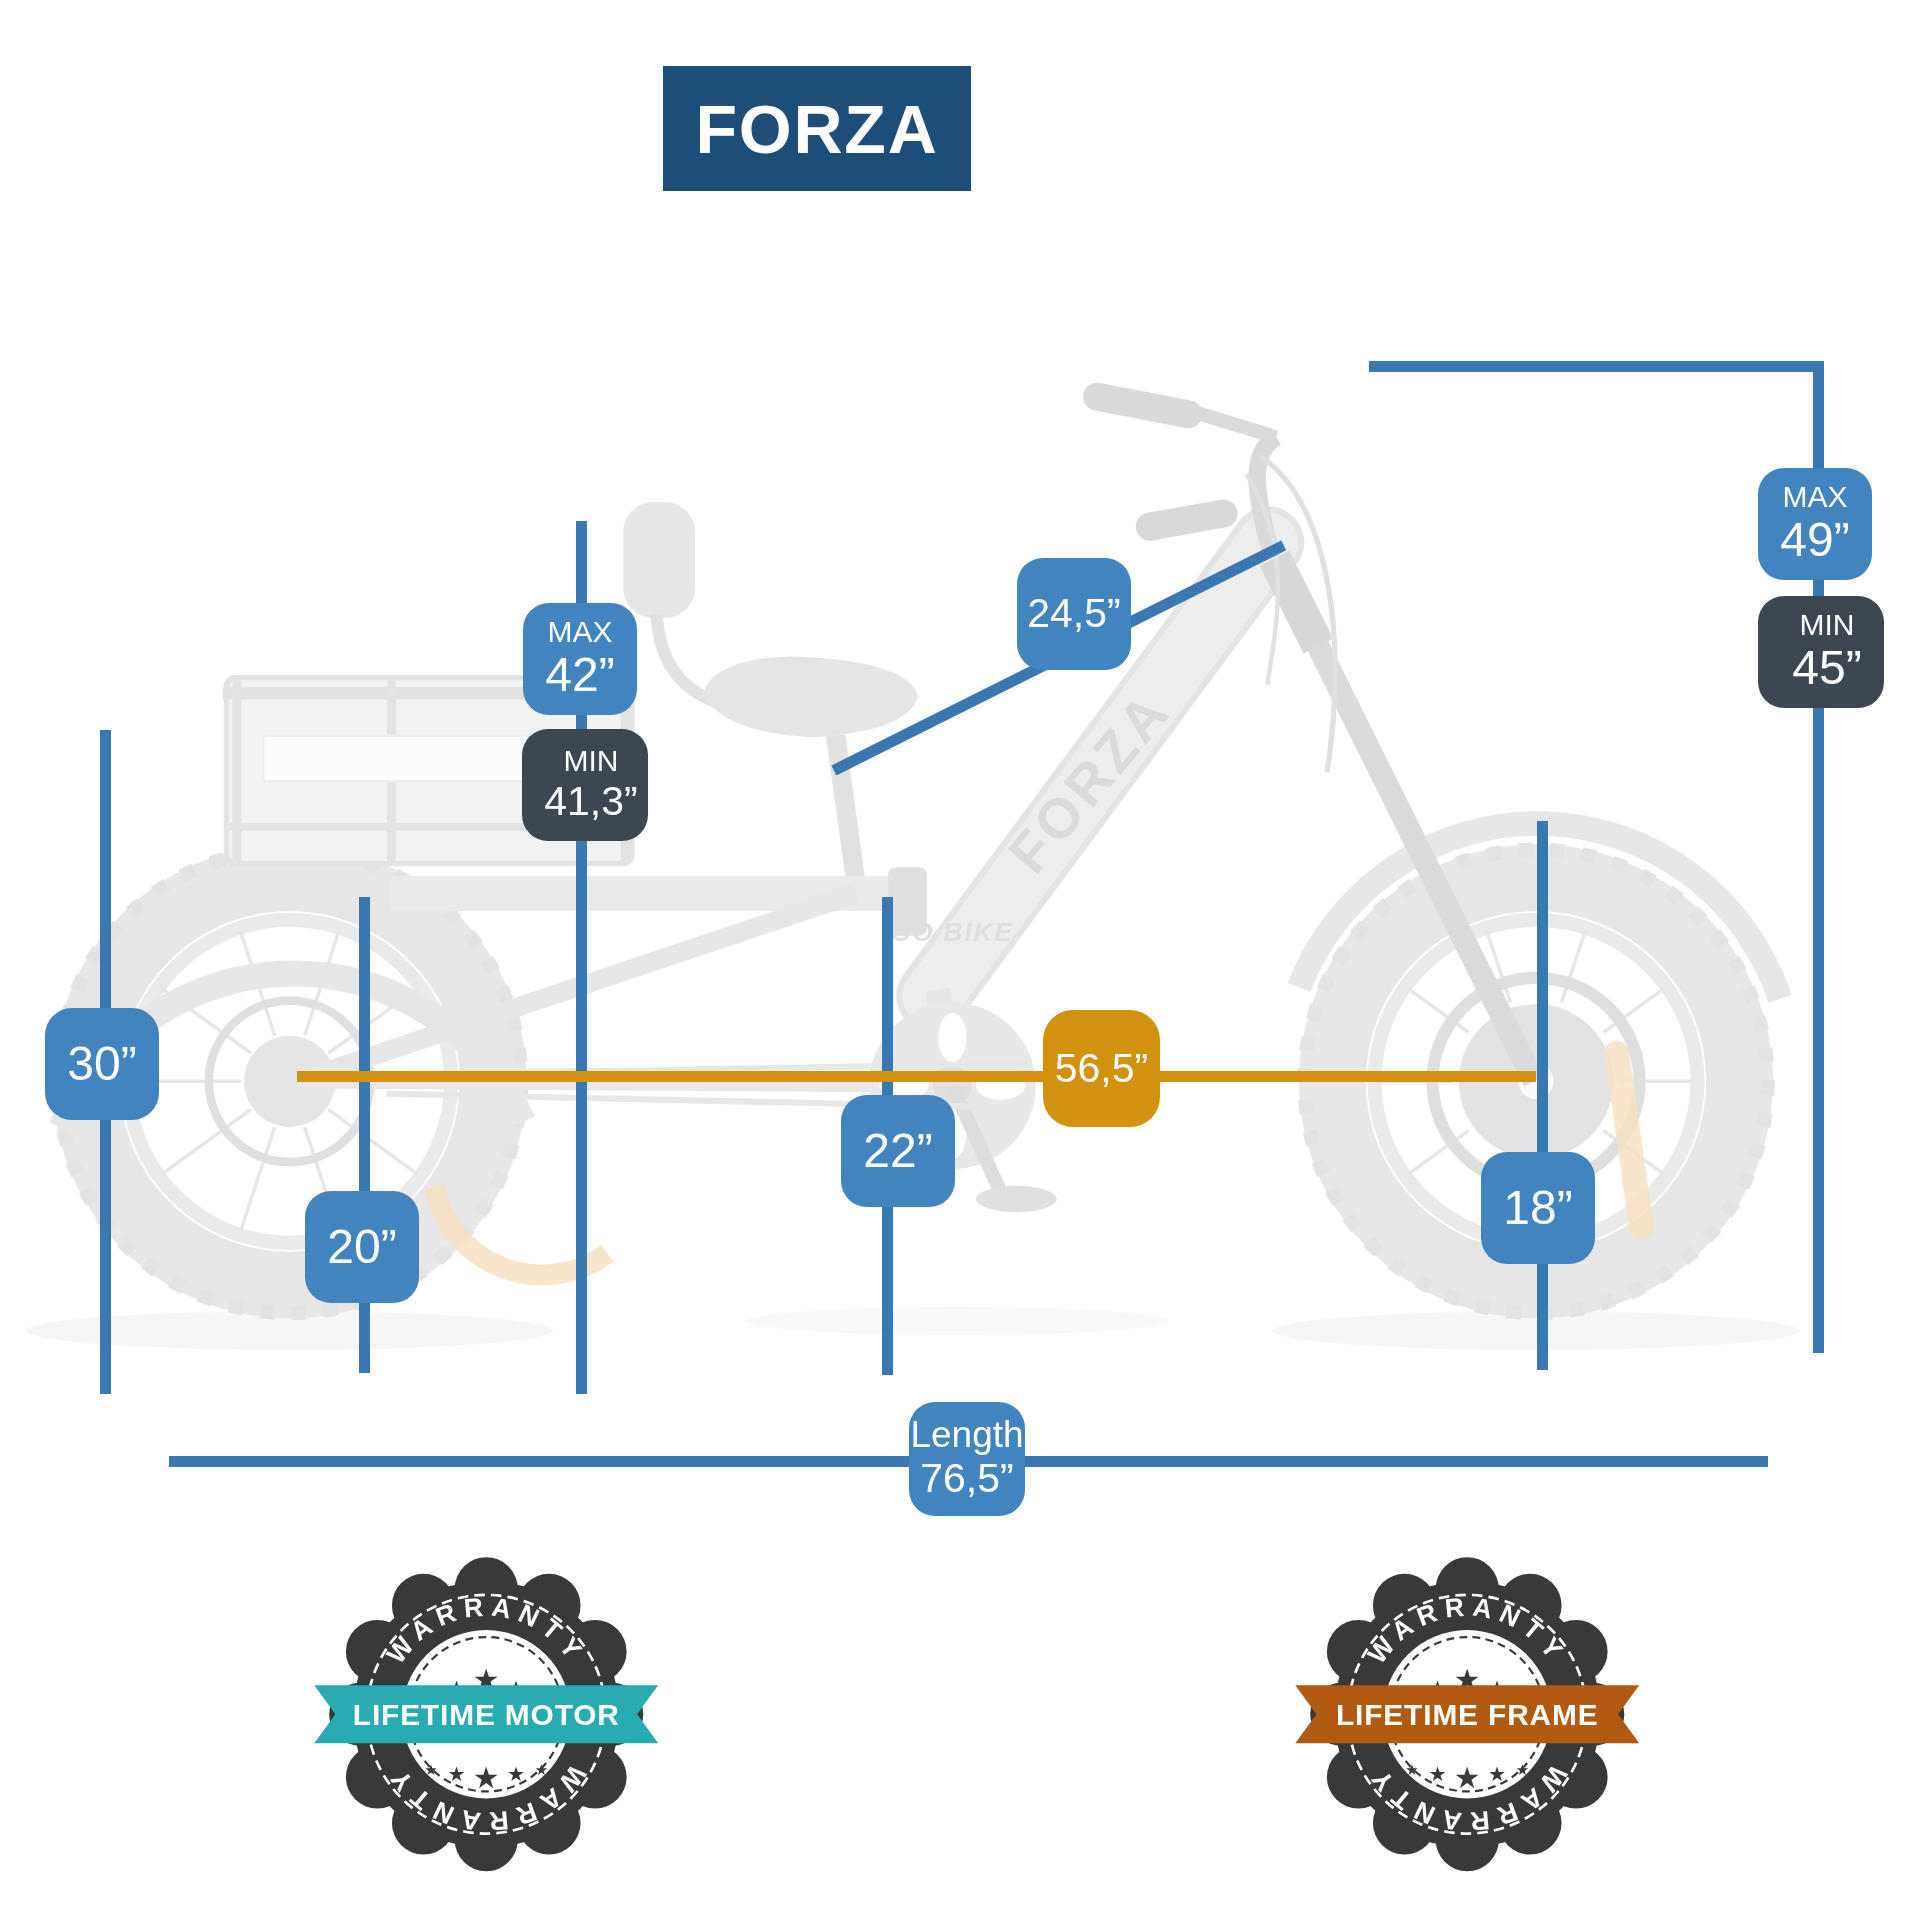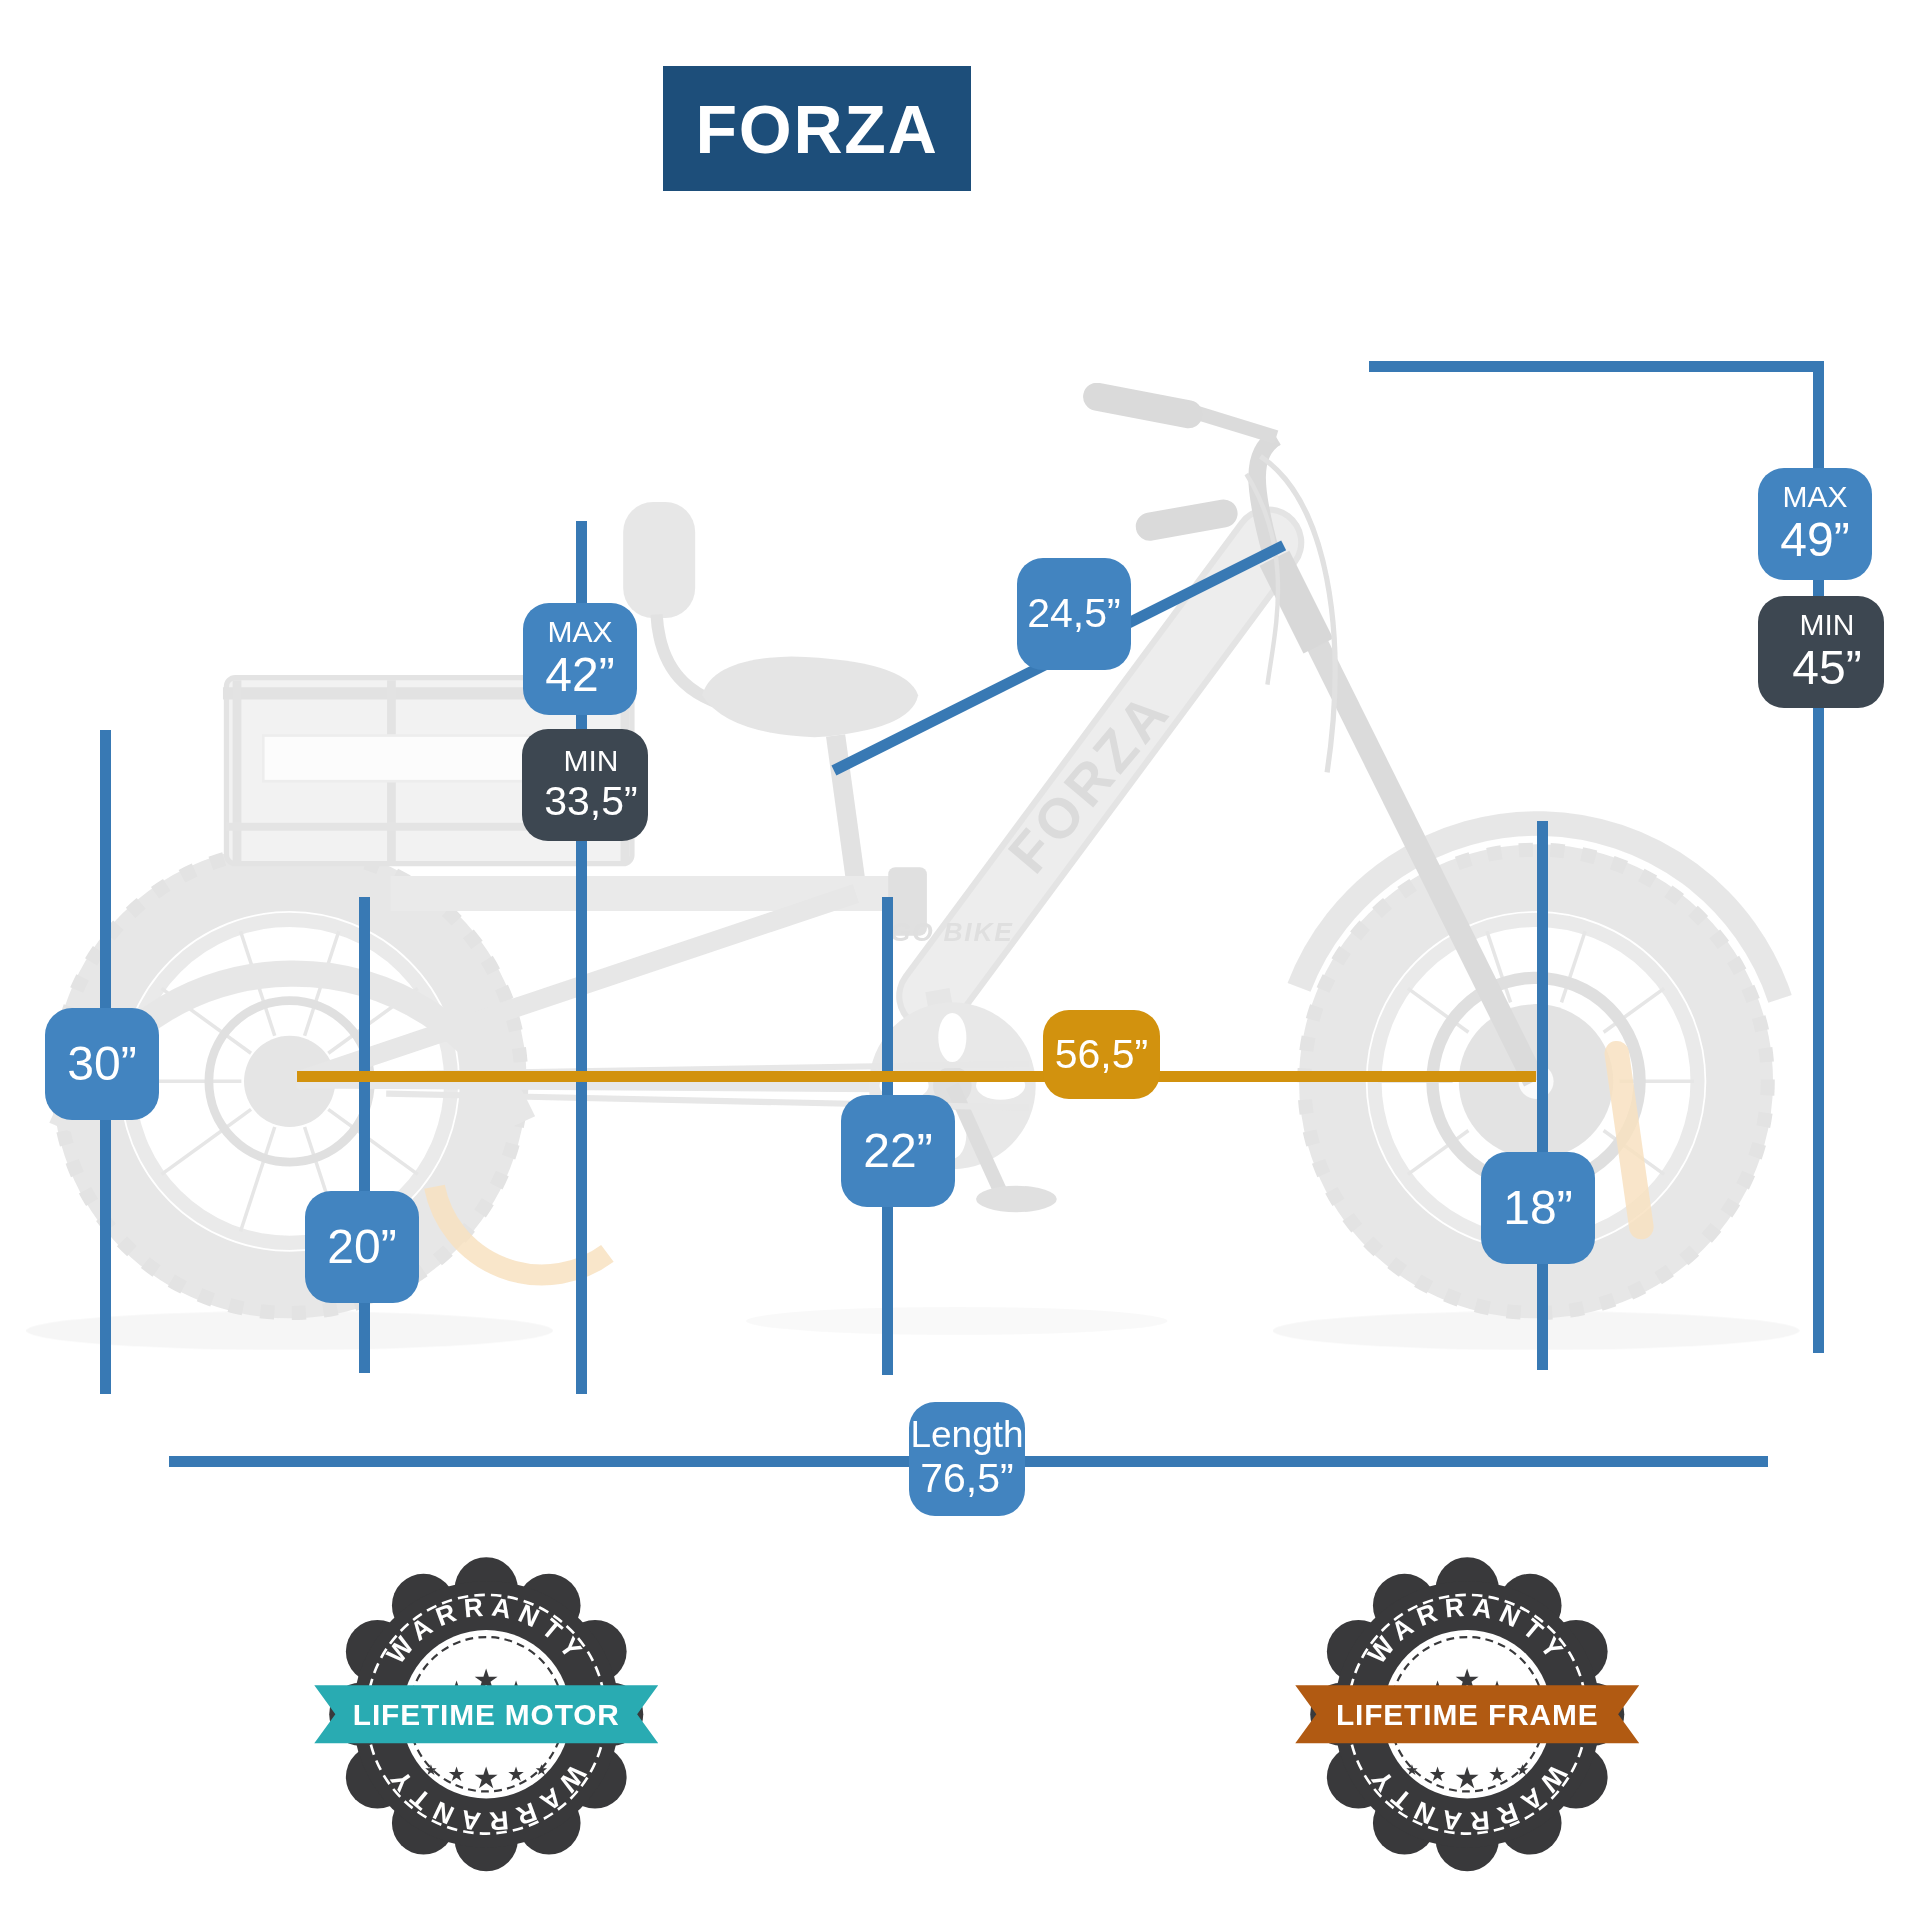--- a/index.html
+++ b/index.html
@@ -16,21 +16,21 @@
   .line{position:absolute;background:var(--blue_line);z-index:2;}
   .oline{position:absolute;background:var(--orange);z-index:2;}
   
   .tag{position:absolute;width:114px;height:112px;border-radius:26px;color:#fff;z-index:3;
        display:flex;flex-direction:column;align-items:center;justify-content:center;text-align:center;}
   .tag .pre{font-size:30px;line-height:1.08;}
   .tag .val{font-size:48px;line-height:1.1;}
   .tag .valsm{font-size:41px;line-height:1.15;}
   .blue{background:var(--blue_label);}
   .dark{background:var(--dark_label);padding-left:12px;}
-  .orangebg{background:var(--orange);width:117px;height:89px;}
+  .orangebg{background:var(--orange);width:117px;height:117px;border-radius:30px;}
   
   #bike{position:absolute;left:0;top:0;z-index:1;}
   .badge{position:absolute;width:372px;height:372px;z-index:6;}
   .badge-arc{font-family:"Liberation Sans",sans-serif;font-size:30px;font-weight:bold;fill:#fff;letter-spacing:8px;}
   .ribbon-text{font-family:"Liberation Sans",sans-serif;font-size:34px;font-weight:bold;fill:#fff;letter-spacing:1px;}
   .star{fill:var(--badge_dark);font-family:"DejaVu Sans",sans-serif;}
 </style>
 </head>
 <body>
 
@@ -169,21 +169,21 @@
   <div class="tag dark" style="left:1758px;top:596px;">
     <span class="pre">MIN</span>
     <span class="val">45”</span>
   </div>
   <div class="tag blue" style="left:523px;top:603px;">
     <span class="pre">MAX</span>
     <span class="val">42”</span>
   </div>
   <div class="tag dark" style="left:522px;top:729px;">
     <span class="pre">MIN</span>
-    <span class="valsm">33,5”</span>
+    <span class="valsm">41,3”</span>
   </div>
   <div class="tag blue" style="left:1017px;top:558px;">
     <span class="valsm">24,5”</span>
   </div>
   <div class="tag blue" style="left:45px;top:1008px;border-radius:27px;">
     <span class="val">30”</span>
   </div>
   <div class="tag blue" style="left:305px;top:1191px;">
     <span class="val">20”</span>
   </div>

